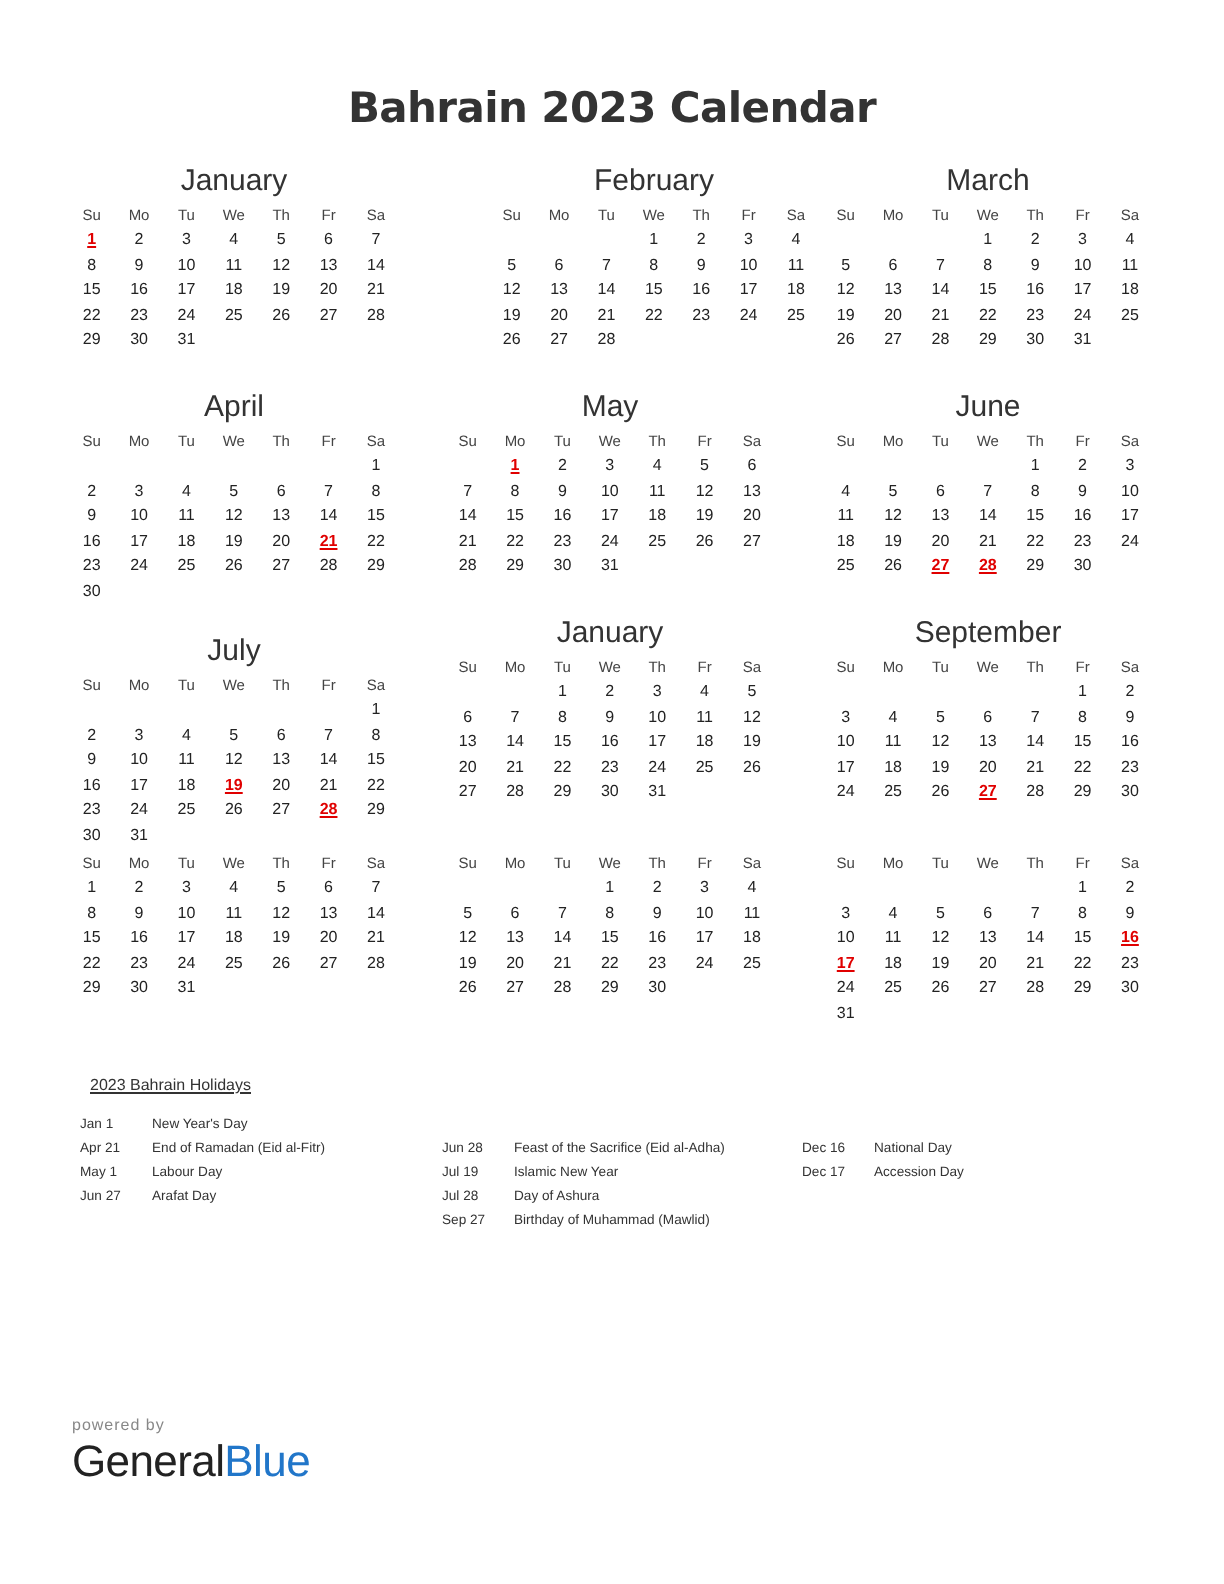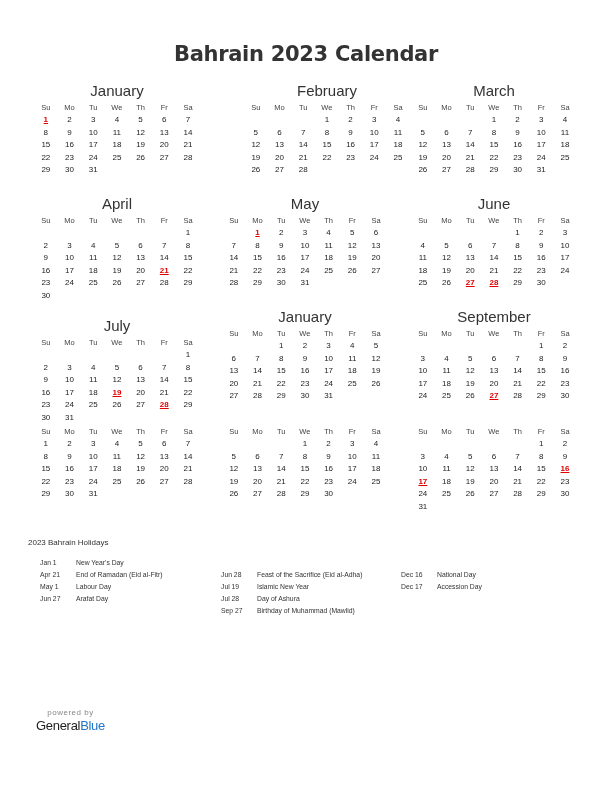--- a/index.html
+++ b/index.html
@@ -4,27 +4,27 @@
 <style>
   html, body { margin: 0; padding: 0; background: #ffffff; }
   body { width: 612px; height: 792px; position: relative; font-family: "Liberation Sans", sans-serif; color: #333333; overflow: hidden; }
   .title { position: absolute; top: 42px; left: 0; width: 612px; text-align: center; font-family: "DejaVu Sans", sans-serif; font-weight: bold; font-size: 21px; color: #333333; letter-spacing: -0.3px; }
   .month { position: absolute; width: 166px; }
   .month-name { text-align: center; font-size: 15px; color: #333; height: 15px; line-height: 15px; }
   .grid { display: grid; grid-template-columns: repeat(7, 23.7px); margin-top: 3px; }
   .dow { font-size: 7.5px; color: #444; text-align: center; height: 13px; line-height: 13px; }
   .day { font-size: 8px; color: #222; text-align: center; height: 12.5px; line-height: 12.5px; }
   .day.holiday { color: #e00000; font-weight: bold; text-decoration: underline; text-decoration-thickness: 1px; text-underline-offset: 1px; }
-  .holidays-title { position: absolute; left: 28px; top: 538px; font-size: 8px; color: #333; }
+  .holidays-title { position: absolute; left: 45px; top: 538px; font-size: 8px; color: #333; text-decoration: underline; }
   .hcol { position: absolute; font-size: 6.8px; color: #333; }
   .hrow { height: 12px; line-height: 12px; white-space: nowrap; }
   .hdate { display: inline-block; width: 36px; }
   .footer { position: absolute; left: 36px; top: 708px; }
-  .powered { font-size: 8px; color: #888; letter-spacing: 0.5px; text-align: center; }
-  .brand { font-size: 13px; margin-top: 1px; letter-spacing: -0.3px; }
+  .powered { font-size: 8px; color: #888; letter-spacing: 0.5px; }
+  .brand { font-size: 22px; margin-top: 1px; letter-spacing: -0.3px; }
   .brand .g { color: #222; }
   .brand .b { color: #2176c9; }
 </style>
 </head>
 <body>
 
 <div class="title">Bahrain 2023 Calendar</div>
 
 <div id="months">
     <div class="month" style="left: 34px; top: 83px;">

